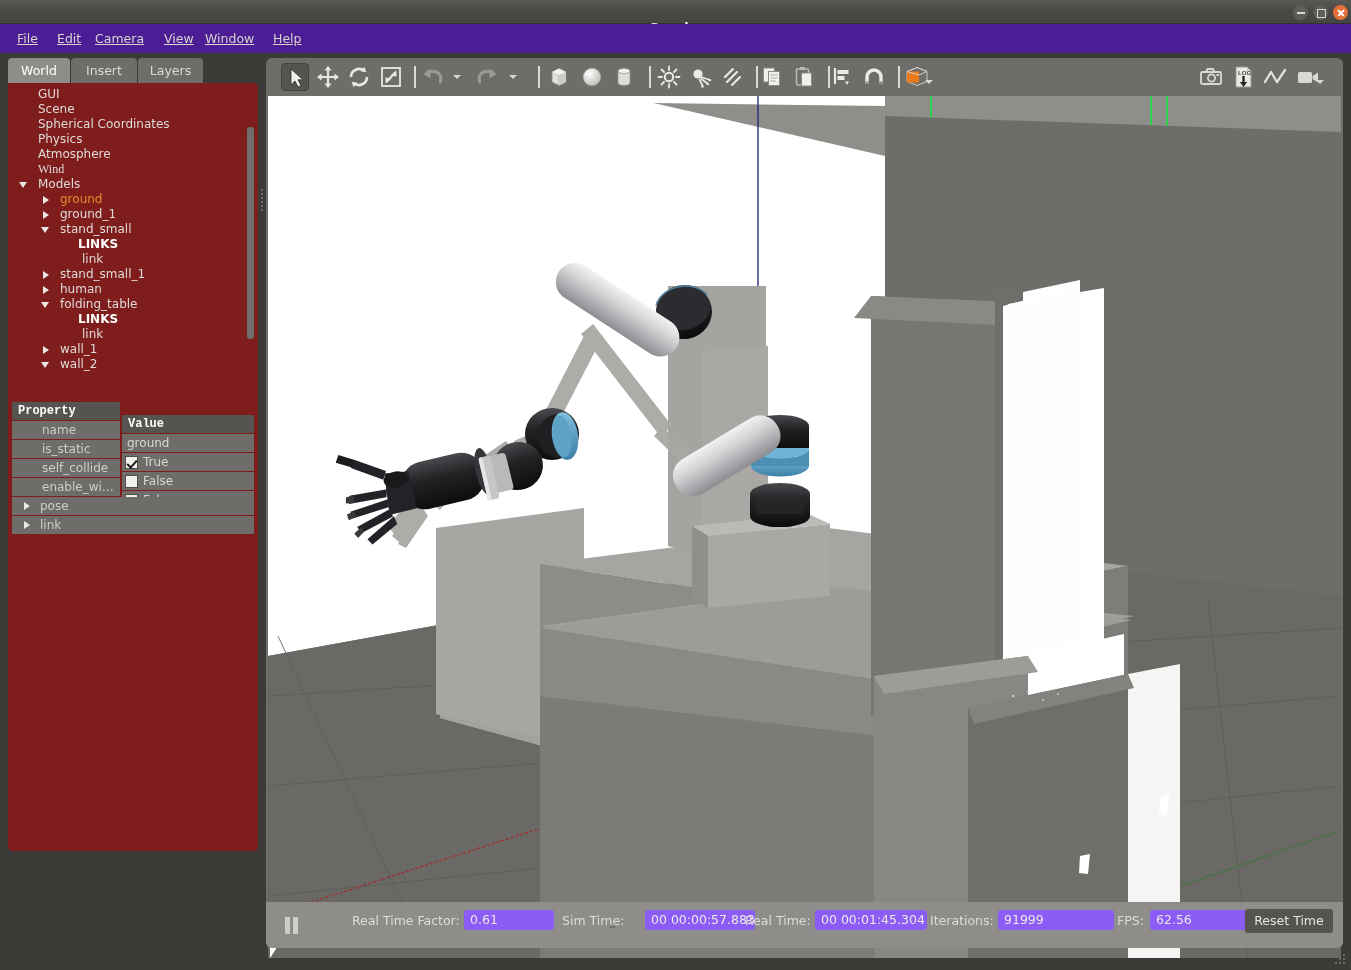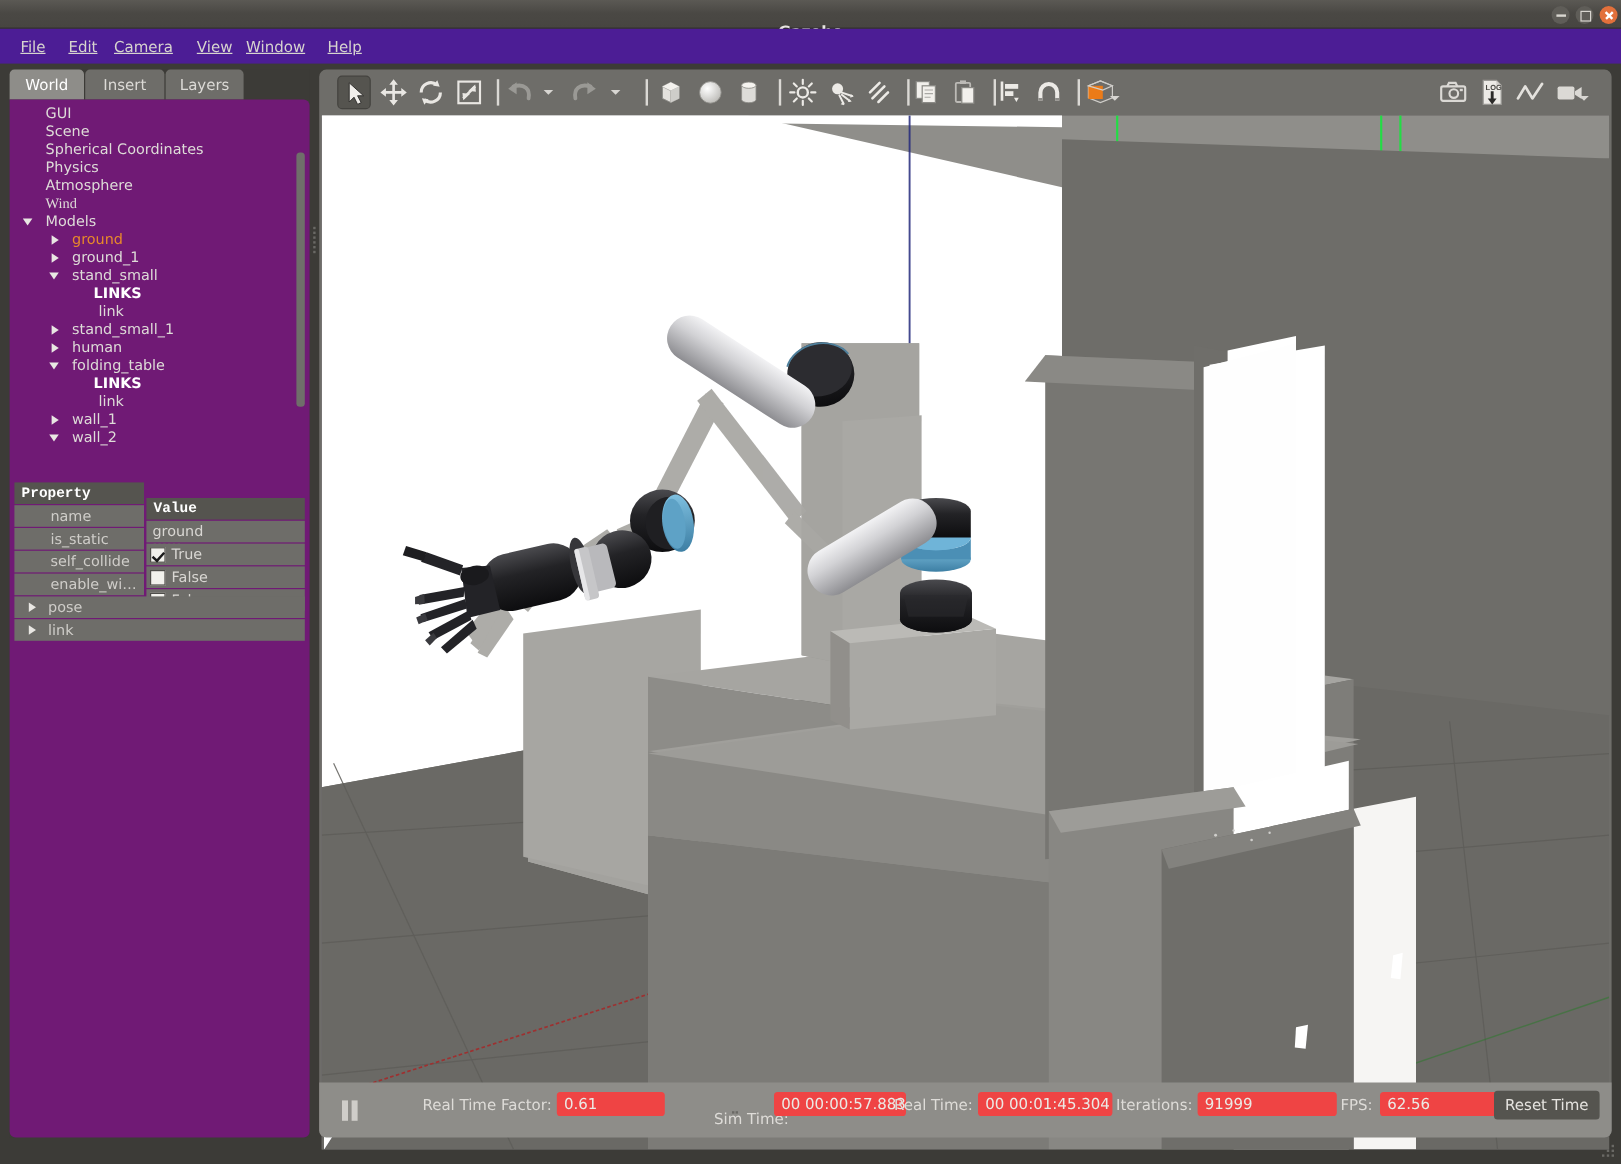--- a/index.html
+++ b/index.html
@@ -70,22 +70,22 @@
     text-align: center; font-size: 12.5px;
     border-radius: 4px 4px 0 0;
   }
   .tab.inactive { background: #6e6d69; color: #dcdad6; }
   .tab.active   { background: #8e8d89; color: #ffffff; }
   #tab-world  { left: 0px;  width: 62px; }
   #tab-insert { left: 63px; width: 66px; }
   #tab-layers { left: 130px;width: 65px; }
 
   #panel-body {
-    position: absolute; left: 0; top: 25px; width: 250px; height: 865px;
-    background: #701a75;
+    position: absolute; left: 0; top: 25px; width: 250px; height: 768px;
+    background: #7f1d1d;
     border-radius: 0 5px 5px 5px;
   }
 
   
   #tree {
     position: absolute; left: 0; top: 4px; width: 250px; height: 290px;
     overflow: hidden;
   }
   .tnode {
     position: relative; height: 15px; line-height: 15px;
@@ -231,21 +231,21 @@
   #pausebtn i {
     position: absolute; top: 7px; width: 5px; height: 17px;
     background: #cfcdc9; display: block;
   }
   .sblabel {
     position: absolute; top: 10px; height: 18px; line-height: 18px;
     color: #dedcd8; font-size: 12.5px; white-space: nowrap;
   }
   .sbfield {
     position: absolute; top: 8px; height: 20px; line-height: 20px;
-    background: #ef4444; color: #ebe9e5; font-size: 12.5px;
+    background: #8b5cf6; color: #ebe9e5; font-size: 12.5px;
     padding-left: 6px; border-radius: 3px; white-space: nowrap;
   }
   #reset-time {
     position: absolute; right: 10px; top: 7px;
     width: 88px; height: 24px; line-height: 24px;
     text-align: center; background: #55544f; color: #e6e4e0;
     font-size: 12.5px; border-radius: 3px;
   }
   #dots {
     position: absolute; left: 344px; top: 24px;
@@ -819,21 +819,21 @@
       <i style="left:9px"></i>
         <i style="left:17px"></i>
     </div>
     <div id="dots">
       <i style="left:0;top:0"></i>
         <i style="left:3px;top:0"></i>
     </div>
     <div id="statusfields">
         <div class="sblabel" style="left: 86px;">Real Time Factor:</div>
         <div class="sbfield" style="left: 198px; width: 90px;">0.61</div>
-        <div class="sblabel" style="left: 329px; margin-top: 12px;">Sim Time:</div>
+        <div class="sblabel" style="left: 296px;">Sim Time:</div>
         <div class="sbfield" style="left: 379px; width: 110px;">00 00:00:57.883</div>
         <div class="sblabel" style="left: 479px;">Real Time:</div>
         <div class="sbfield" style="left: 549px; width: 112px;">00 00:01:45.304</div>
         <div class="sblabel" style="left: 664px;">Iterations:</div>
         <div class="sbfield" style="left: 732px; width: 116px;">91999</div>
         <div class="sblabel" style="left: 851px;">FPS:</div>
         <div class="sbfield" style="left: 884px; width: 104px;">62.56</div>
       </div>
     <div id="reset-time">Reset Time</div>
   </div>

